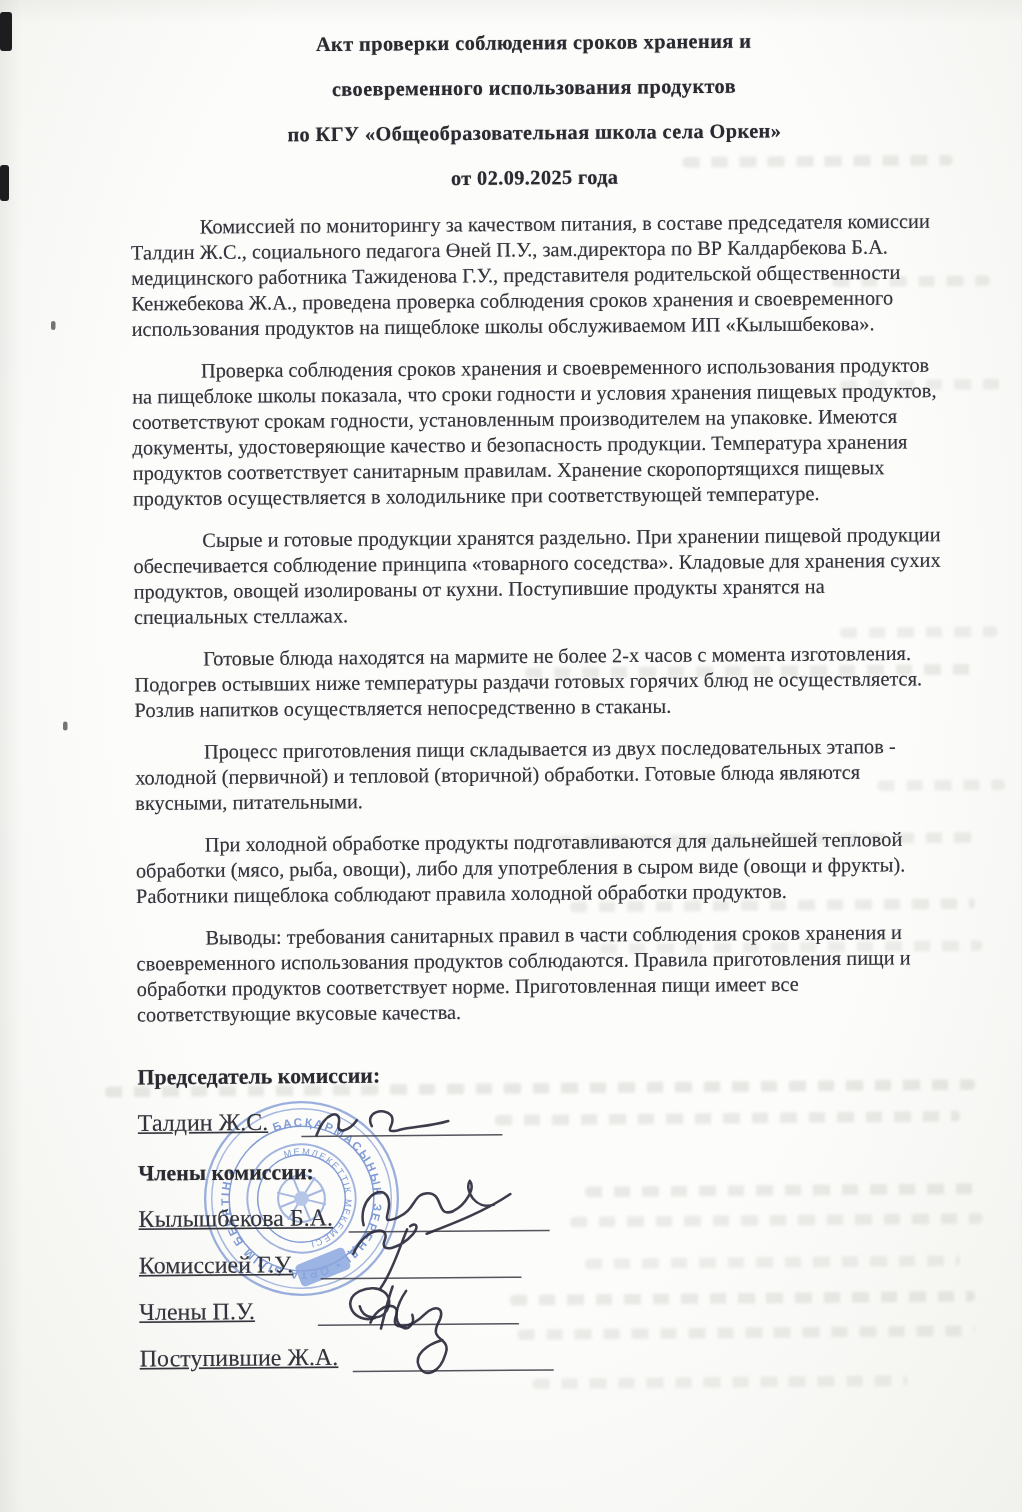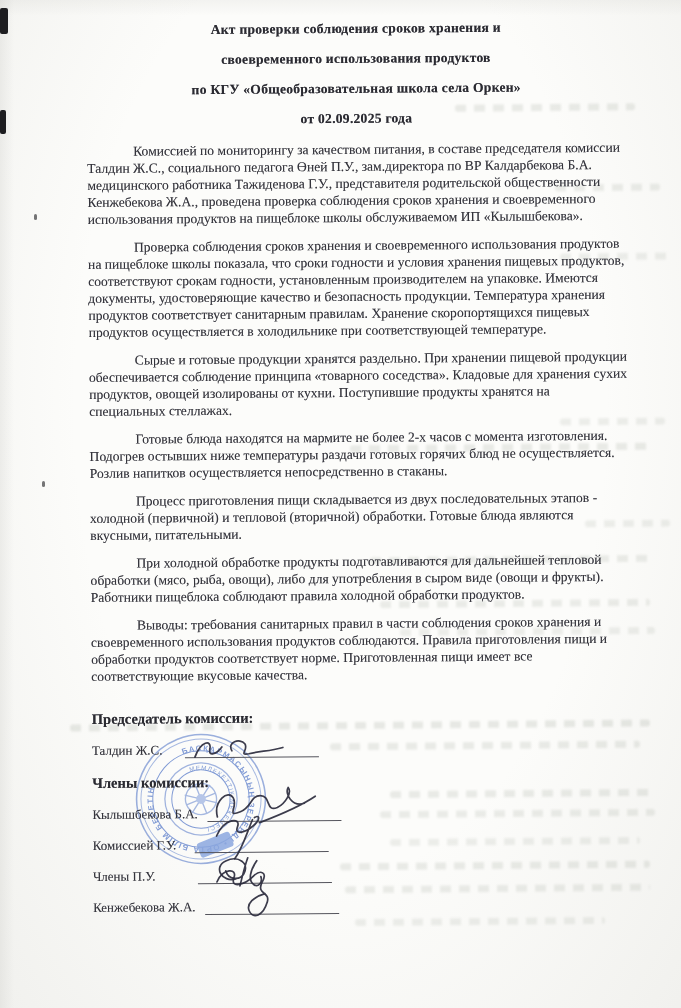--- a/index.html
+++ b/index.html
@@ -35,21 +35,21 @@
     color:#34343c;
     text-shadow:0 0 .5px rgba(50,50,60,.45);
   }
   .sig-block{margin-top:26px;position:relative;}
   .sig-label{
     font-weight:bold;font-size:14.6px;color:#2a2a31;
     margin-bottom:12px;text-shadow:0 0 .6px rgba(42,42,52,.5);
   }
   .sig-label.members{margin-top:16px;}
   .sig-row{display:flex;align-items:flex-end;margin-bottom:12px;height:19px;}
-  .sig-name{font-size:13px;color:#34343c;text-shadow:0 0 .5px rgba(50,50,60,.4);}
+  .sig-name{font-size:16px;color:#34343c;text-shadow:0 0 .5px rgba(50,50,60,.4);text-decoration:underline;}
   .sig-line{
     position:relative;display:inline-block;
     width:134px;margin-left:10px;
     border-bottom:1.3px solid #54545c;height:18px;
   }
   .sig-line svg{position:absolute;left:2px;bottom:-8px;overflow:visible;}
   .sig-stroke{fill:none;stroke:#2b2b3d;stroke-width:1.7;stroke-linecap:round;stroke-linejoin:round;opacity:.92;}
   
   .stamp-wrap{
     position:absolute;left:128px;top:726px;width:146px;height:146px;
@@ -170,21 +170,21 @@
       <div class="sig-row">
         <span class="sig-name">Члены П.У.</span>
         <span class="sig-line" style="margin-left:42px;">
           <svg width="120" height="36" viewBox="0 0 120 36">
             <path class="sig-stroke" d="M36 24 C22 28 13 12 26 6 C39 0 50 9 44 19 C40 26 28 25 26 16 M48 3 C44 14 42 24 40 31 M57 6 C50 16 48 26 54 30 C58 33 63 28 61 22"></path>
           </svg>
         </span>
       </div>
 
       <div class="sig-row">
-        <span class="sig-name">Кенжебекова Ж.А.</span>
+        <span class="sig-name">Поступившие Ж.А.</span>
         <span class="sig-line">
           <svg width="120" height="58" viewBox="0 0 120 58">
             <path class="sig-stroke" d="M10 18 C16 4 31 4 27 14 C23 25 38 21 46 13 C54 5 61 9 55 19 C49 31 64 28 60 39 C56 52 46 56 42 47 C39 40 47 33 58 30"></path>
           </svg>
         </span>
       </div>
 
     </div>
   </div>
 </div>

